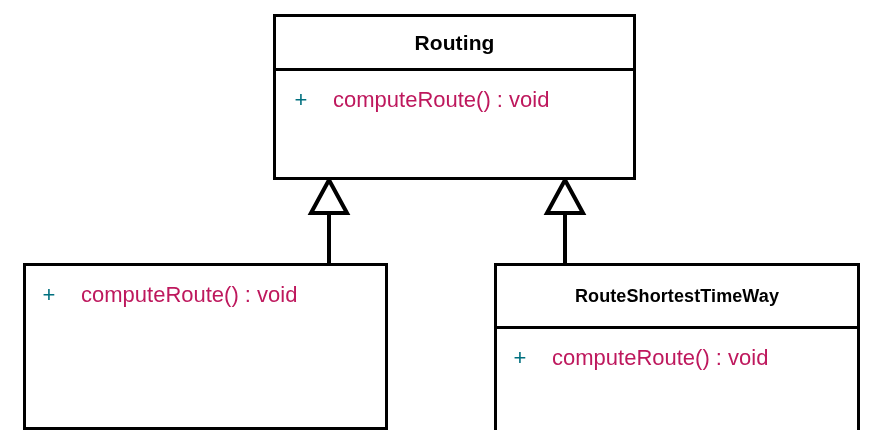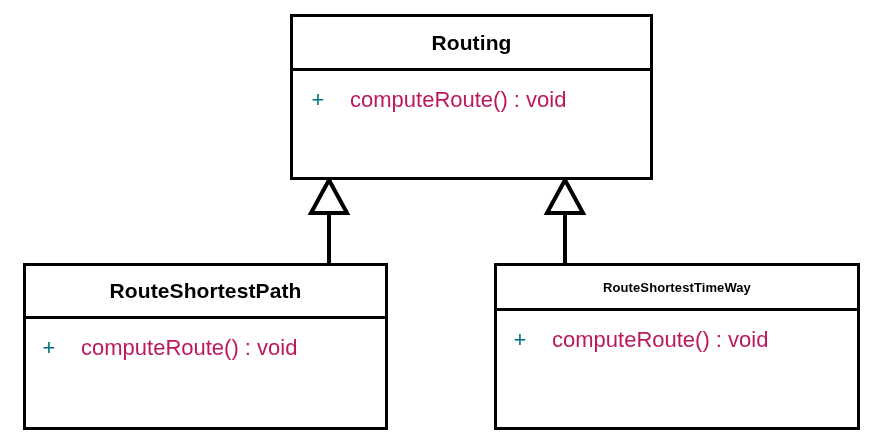--- a/index.html
+++ b/index.html
@@ -61,21 +61,20 @@
   .uml-member-signature {
     color: #be185d;
   }
 
   
   #class-routing {
     left: 273px;
     top: 14px;
     width: 363px;
     height: 166px;
-    margin-left: 17px;
   }
   #class-routing .uml-class-name {
     height: 54px;
     font-size: 21px;
   }
   #class-routing .uml-compartment {
     height: 103px;
     padding-top: 16px;
   }
   #class-routing .uml-member {
@@ -106,22 +105,22 @@
   #class-routeshortestpath .uml-member-visibility { width: 24px; }
   #class-routeshortestpath .uml-member-signature { margin-left: 20px; }
 
   #class-routeshortesttimeway {
     left: 494px;
     top: 263px;
     width: 366px;
     height: 167px;
   }
   #class-routeshortesttimeway .uml-class-name {
-    height: 45px;
-    font-size: 13px;
+    height: 63px;
+    font-size: 18px;
   }
   #class-routeshortesttimeway .uml-compartment {
     height: 105px;
     padding-top: 16px;
   }
   #class-routeshortesttimeway .uml-member {
     font-size: 22px;
     padding-left: 11px;
   }
   #class-routeshortesttimeway .uml-member-visibility { width: 24px; }
@@ -159,21 +158,20 @@
     <div class="uml-class-name">Routing</div>
     <div class="uml-compartment">
       <div class="uml-member">
         <span class="uml-member-visibility">+</span>
         <span class="uml-member-signature">computeRoute() : void</span>
       </div>
     </div>
   </div>
 
   <div class="uml-class" id="class-routeshortestpath">
-    <div class="uml-class-name">RouteShortestPath</div>
     <div class="uml-compartment">
       <div class="uml-member">
         <span class="uml-member-visibility">+</span>
         <span class="uml-member-signature">computeRoute() : void</span>
       </div>
     </div>
   </div>
 
   <div class="uml-class" id="class-routeshortesttimeway">
     <div class="uml-class-name">RouteShortestTimeWay</div>

